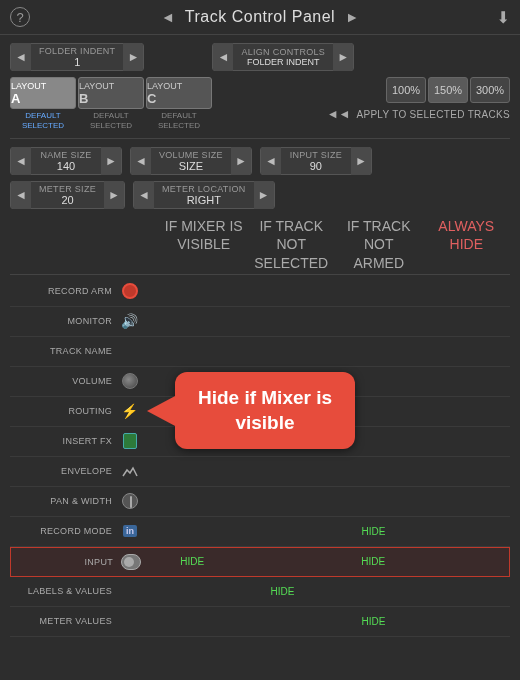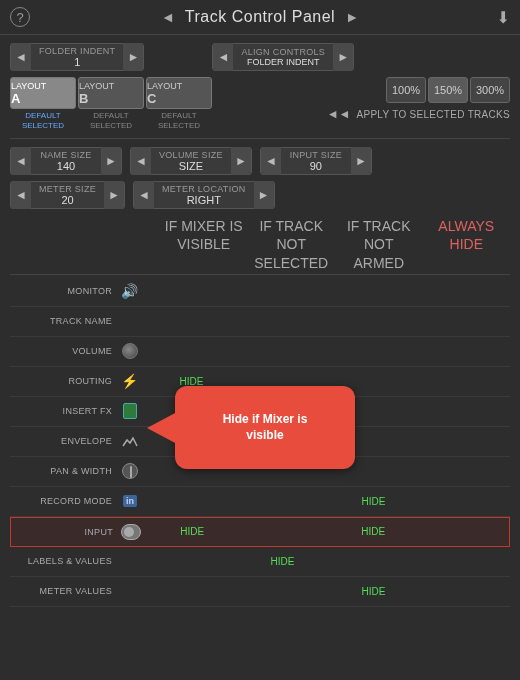--- a/index.html
+++ b/index.html
@@ -361,29 +361,29 @@
       height: 10px;
       border-radius: 50%;
       background: #aaa;
     }
 
     
     .tooltip-bubble {
       position: absolute;
       background: #e74c3c;
       color: white;
-      font-size: 12px;
+      font-size: 19px;
       font-weight: bold;
-      padding: 26px 18px;
+      padding: 14px 18px;
       border-radius: 12px;
       text-align: center;
       line-height: 1.3;
       width: 180px;
       left: 175px;
-      top: 386px;
+      top: 372px;
       z-index: 10;
       box-shadow: 0 2px 8px rgba(0,0,0,0.5);
     }
     .tooltip-arrow {
       position: absolute;
       left: -28px;
       top: 50%;
       transform: translateY(-50%);
       width: 0;
       height: 0;
@@ -532,20 +532,32 @@
         <div class="th-col">IF MIXER
 IS VISIBLE</div>
         <div class="th-col">IF TRACK
 NOT SELECTED</div>
         <div class="th-col">IF TRACK
 NOT ARMED</div>
         <div class="th-col always-hide">ALWAYS
 HIDE</div>
       </div>
 
+      <div class="table-row">
+        <div class="row-label">RECORD ARM</div>
+        <div class="row-icon">
+            <div class="icon-record"></div>
+          </div>
+        <div class="row-cells">
+          <div class="row-cell"></div>
+          <div class="row-cell"></div>
+          <div class="row-cell"></div>
+          <div class="row-cell"></div>
+        </div>
+      </div>
 
       <div class="table-row">
         <div class="row-label">MONITOR</div>
         <div class="row-icon">
             <span class="icon-monitor">🔊</span>
           </div>
         <div class="row-cells">
           <div class="row-cell"></div>
           <div class="row-cell"></div>
           <div class="row-cell"></div>

